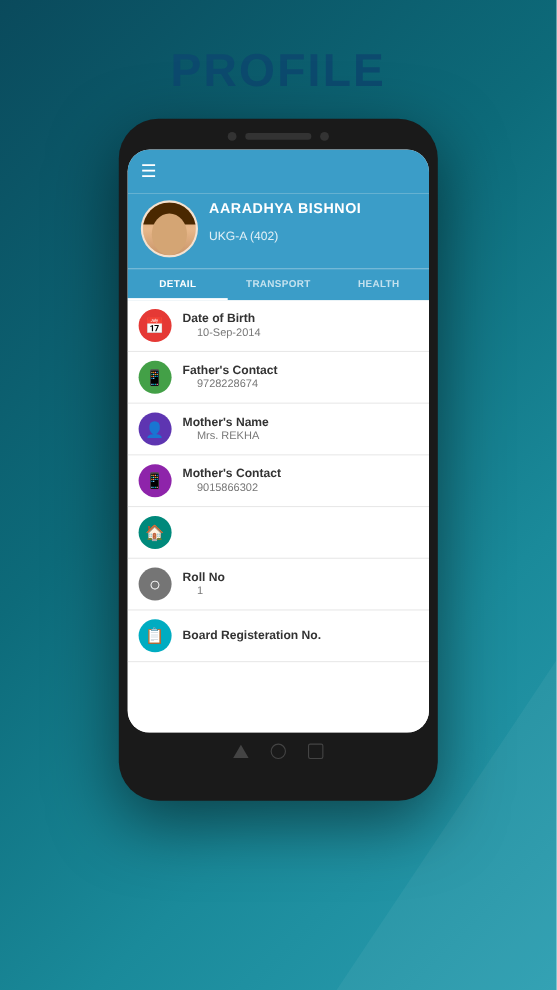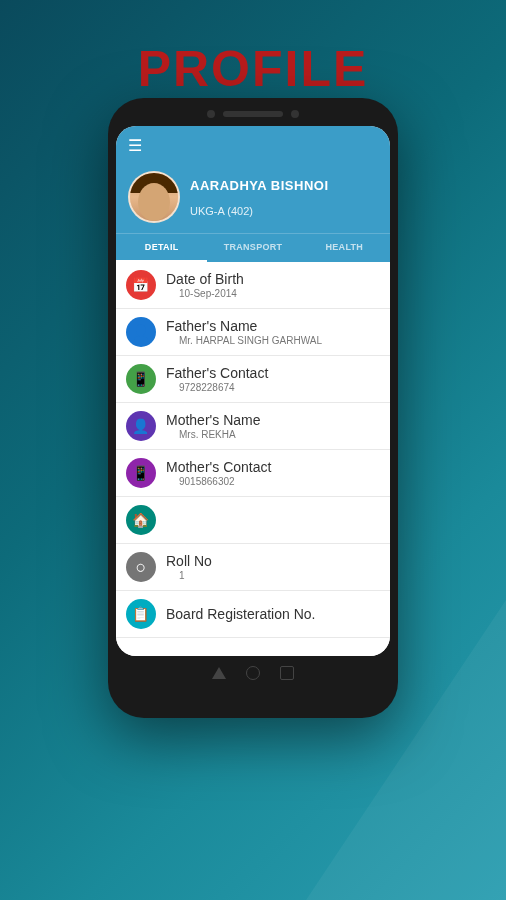--- a/index.html
+++ b/index.html
@@ -20,24 +20,25 @@
       position: absolute;
       bottom: 0;
       right: 0;
       width: 200px;
       height: 300px;
       background: rgba(255,255,255,0.05);
       clip-path: polygon(100% 0, 100% 100%, 0 100%);
     }
 
     .page-title {
-      color: #b91c1c;
-      font-size: 50px;
+      color: #0c4a6e;
+      font-size: 42px;
       font-weight: 900;
       margin-top: 40px;
+      margin-bottom: 20px;
       letter-spacing: 2px;
       text-align: center;
       z-index: 2;
     }
 
     .phone-outer {
       width: 290px;
       height: 620px;
       background: #1a1a1a;
       border-radius: 36px;
@@ -89,21 +90,21 @@
     .hamburger-icon {
       color: white;
       font-size: 16px;
       cursor: pointer;
     }
 
     .profile-section {
       background: #3b9dc8;
       padding: 6px 12px 10px 12px;
       display: flex;
-      align-items: center;
+      align-items: flex-start;
       gap: 10px;
     }
 
     .avatar {
       width: 52px;
       height: 52px;
       border-radius: 50%;
       background: #e8c4a0;
       overflow: hidden;
       border: 2px solid rgba(255,255,255,0.5);
@@ -212,22 +213,22 @@
     .item-icon.teal { background: #00897b; }
     .item-icon.gray { background: #757575; }
     .item-icon.cyan { background: #00acc1; }
 
     .item-text {
       display: flex;
       flex-direction: column;
     }
 
     .item-label {
-      font-size: 14px;
-      font-weight: normal;
+      font-size: 11px;
+      font-weight: bold;
       color: #333;
     }
 
     .item-value {
       font-size: 10px;
       color: #777;
       margin-top: 1px;
       margin-left: 13px;
     }
 
@@ -303,27 +304,20 @@
     <div class="content-list">
 
       <div class="list-item">
         <div class="item-icon red">📅</div>
         <div class="item-text">
           <span class="item-label">Date of Birth</span>
           <span class="item-value">10-Sep-2014</span>
         </div>
       </div>
 
-      <div class="list-item">
-        <div class="item-icon blue">👤</div>
-        <div class="item-text">
-          <span class="item-label">Father's Name</span>
-          <span class="item-value">Mr. HARPAL SINGH GARHWAL</span>
-        </div>
-      </div>
 
       <div class="list-item">
         <div class="item-icon green">📱</div>
         <div class="item-text">
           <span class="item-label">Father's Contact</span>
           <span class="item-value">9728228674</span>
         </div>
       </div>
 
       <div class="list-item">

